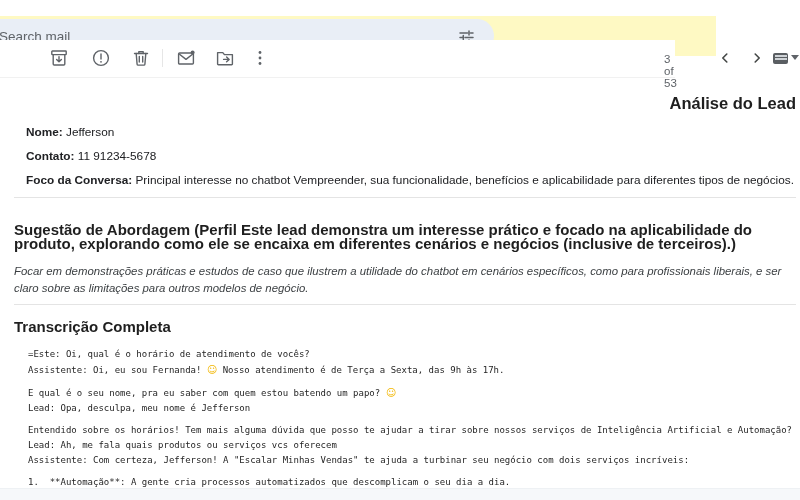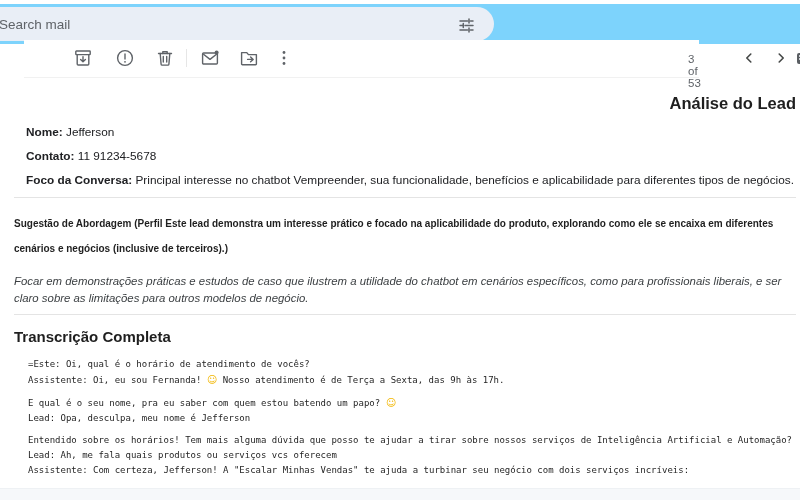--- a/index.html
+++ b/index.html
@@ -1,35 +1,35 @@
 <!DOCTYPE html>
 <html><head>
 <meta charset="utf-8">
 <style>
   html,body{margin:0;padding:0;}
   body{width:800px;height:500px;overflow:hidden;background:#fff;
        font-family:"Liberation Sans",sans-serif;color:#202124;}
   .app{position:relative;width:800px;height:500px;overflow:hidden;background:#fff;}
 
   
-  .topbar{position:absolute;top:4px;left:0;width:800px;height:40px;background:#7dd3fc;}
+  .topbar{position:absolute;top:16px;left:0;width:716px;height:40px;background:#fef9c3;}
   .search{position:absolute;left:-30px;top:3px;width:524px;height:34px;
           background:#e9eef6;border-radius:17px;display:flex;align-items:center;}
   .search input{flex:1;border:none;outline:none;background:transparent;
           font-family:"Liberation Sans",sans-serif;font-size:13.5px;color:#5f6368;
           padding:0 0 0 29px;}
   .search input::placeholder{color:#5f6368;opacity:1;}
   .icon-btn{border:none;background:transparent;padding:0;margin:0;cursor:pointer;
             display:flex;align-items:center;justify-content:center;}
   .tune{position:absolute;right:18px;top:8px;width:20px;height:20px;}
   .top-icons{position:absolute;right:0;top:0;height:40px;}
 
   
   .toolbar{position:absolute;top:40px;left:0;width:675px;height:37px;background:#fff;
-           border-bottom:1px solid #f1f1f1;margin-left:24px;}
+           border-bottom:1px solid #f1f1f1;}
   .tool{position:absolute;top:8px;width:20px;height:20px;}
   .t-archive{left:49px;} .t-report{left:91px;} .t-trash{left:131px;}
   .t-sep{position:absolute;left:162px;top:9px;width:1px;height:18px;background:#e6e6e6;}
   .t-unread{left:176px;} .t-move{left:215px;} .t-more{left:250px;}
   .pagination{position:absolute;left:664px;top:13px;font-size:11.5px;color:#5f6368;}
   .pg-prev{position:absolute;left:716px;top:8px;width:18px;height:20px;}
   .pg-next{position:absolute;left:748px;top:8px;width:18px;height:20px;}
   .kbd-sel{position:absolute;left:773px;top:10px;width:26px;height:16px;}
   .kbd{display:inline-block;width:16px;height:11px;background:#5a5e62;border-radius:2px;
        position:relative;vertical-align:middle;}
@@ -40,21 +40,21 @@
        border-top:5px solid #5f6368;vertical-align:middle;}
 
   
   .content{position:absolute;top:78px;left:0;width:800px;padding:16px 4px 0 14px;
            box-sizing:border-box;}
   h1{font-size:16.5px;font-weight:bold;margin:0 0 12px 0;color:#1f1f1f;text-align:right;}
   h2{font-size:15px;font-weight:bold;margin:13px 0 12px 0;color:#1f1f1f;}
   .field{font-size:11.8px;margin:0 0 9px 0;line-height:15px;white-space:nowrap;padding-left:12px;}
   .field .b{font-weight:bold;}
   hr{border:none;border-top:1px solid #e4e4e4;margin:7px 0 0 0;}
-  .bold-para{font-size:10px;font-weight:bold;line-height:25px;margin:13px 0 0 0;color:#1f1f1f;}
+  .bold-para{font-size:15px;font-weight:bold;line-height:14px;margin:25px 0 0 0;color:#1f1f1f;}
   .italic-para{font-size:11.4px;font-style:italic;line-height:17px;margin:12px 0 0 0;color:#3c4043;}
   .transcript{margin:12px 0 0 14px;font-family:"DejaVu Sans Mono",monospace;
               font-size:9px;line-height:15px;color:#1f1f1f;}
   .tline{white-space:pre-wrap;}
   .tline.blank{height:7px;}
   .emoji{color:#f2b600;font-family:"DejaVu Sans",sans-serif;font-size:10px;}
 
   .bottom-strip{position:absolute;left:0;bottom:0;width:800px;height:11px;
                 background:#f6f8fa;border-top:1px solid #eef1f4;}
 

